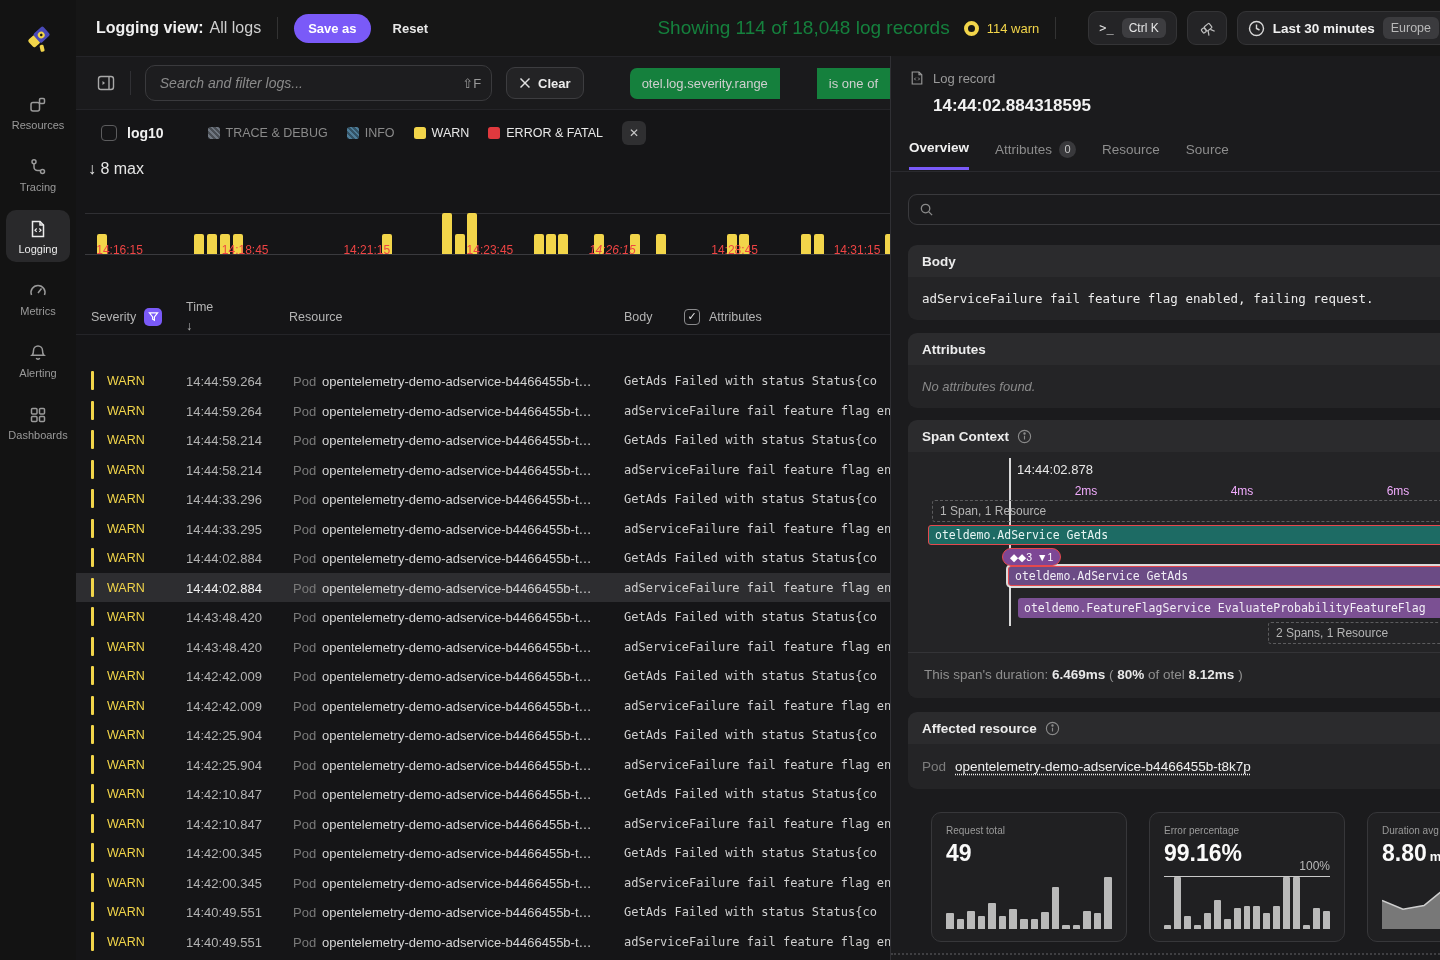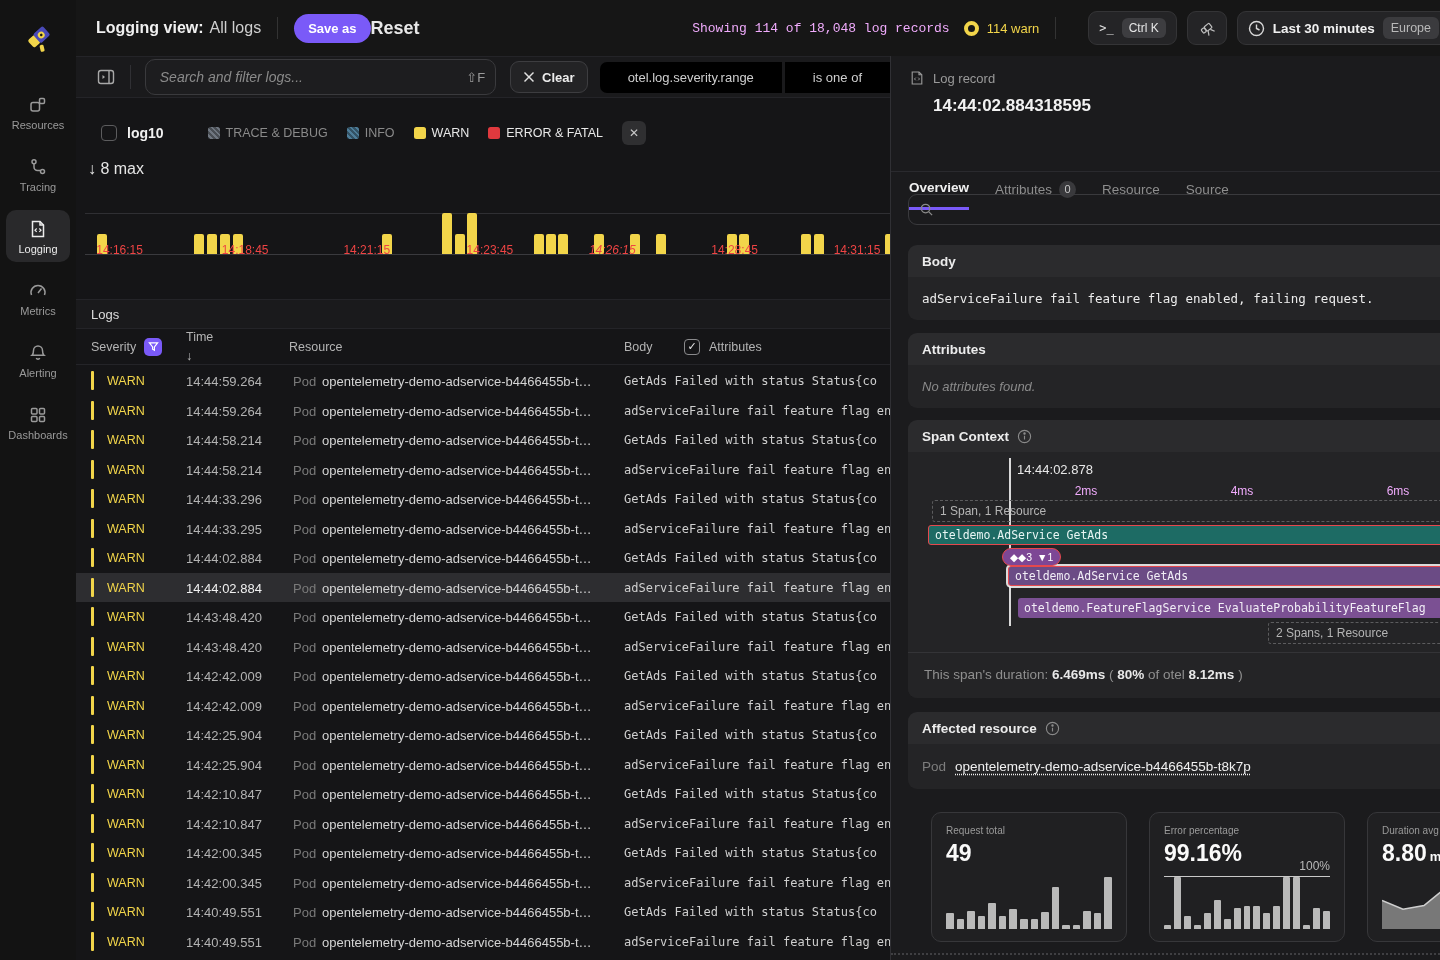--- a/index.html
+++ b/index.html
@@ -14,46 +14,46 @@
   .nav-item.active { background:#29292b; color:#ececec; }
   .nav-item .nav-label { font-size:11px; }
   #nav { position:absolute; top:86px; left:0; right:0; }
 
   
   #topbar { position:absolute; left:76px; top:0; width:1364px; height:56px; background:#161616; display:flex; align-items:center; z-index:5; }
   #tb-title { font-size:16px; font-weight:bold; color:#f0f0f0; margin-left:20px; }
   #tb-view { font-size:16px; color:#cfcfcf; margin-left:6px; }
   .tb-divider { width:1px; height:22px; background:#333; margin:0 16px; }
   #save-as { background:#7a5af8; color:#fff; font-size:13px; font-weight:bold; border:none; border-radius:15px; padding:7px 14px; cursor:pointer; }
-  #reset { background:none; border:none; color:#e8e8e8; font-size:18px; font-weight:bold; cursor:pointer; }
+  #reset { background:none; border:none; color:#e8e8e8; font-size:13px; font-weight:bold; margin-left:22px; cursor:pointer; }
   #tb-right { position:absolute; right:0; top:0; height:56px; display:flex; align-items:center; }
-  #showing { font-size:13px; color:#f0abfc;font-family:Liberation Mono, monospace; }
+  #showing { font-size:19px; color:#15803d; }
   #warn-donut { width:15px; height:15px; border-radius:50%; border:4.5px solid #f2d54a; margin:0 8px 0 14px; }
   #warn-count { font-size:13px; color:#f2d54a; }
   .tb-btn { height:34px; background:#242426; border:1px solid #343436; border-radius:9px; display:flex; align-items:center; gap:8px; padding:0 10px; color:#d8d8d8; cursor:pointer; }
   #cmd-btn { margin-left:16px; }
   #cmd-glyph { font-size:12px; font-family:"DejaVu Sans Mono", monospace; color:#e0e0e0; }
   #cmd-key { background:#3d3d40; border-radius:6px; font-size:12px; padding:3px 7px; color:#e6e6e6; }
   #scope-btn { margin-left:10px; width:40px; justify-content:center; }
   #time-btn { margin-left:10px; margin-right:-14px; padding-right:14px; }
   #time-label { font-size:13.5px; font-weight:bold; color:#f0f0f0; white-space:nowrap; }
   #tz-badge { background:#3b3b3e; border-radius:6px; font-size:12.5px; color:#b9b9b9; padding:4px 8px; white-space:nowrap; }
 
   
   #content { position:absolute; left:76px; top:56px; width:814px; height:904px; background:#151517; }
-  #filterbar { position:absolute; left:0; top:0; width:100%; height:42px; background:#1a1a1c; border-top:1px solid #242428; border-bottom:1px solid #242428; display:flex; align-items:center; }
+  #filterbar { position:absolute; left:0; top:0; width:100%; height:54px; background:#1a1a1c; border-top:1px solid #242428; border-bottom:1px solid #242428; display:flex; align-items:center; }
   #collapse-btn { margin-left:20px; background:none; border:none; color:#a8a8a8; cursor:pointer; display:flex; }
   .v-divider { width:1px; height:24px; background:#303034; margin:0 14px; }
   #search-box { width:440px; height:36px; background:#1d1d1f; border:1px solid #3a3a3d; border-radius:10px; display:flex; align-items:center; padding:0 10px 0 14px; }
   #search-input { flex:1; background:none; border:none; outline:none; color:#e8e8e8; font-size:14px; font-style:italic; }
   #search-input::placeholder { color:#8a8a8a; font-style:italic; }
   #search-hint { color:#9a9a9a; font-size:13px; }
   #clear-btn { margin-left:14px; height:32px; background:#232325; border:1px solid #3d3d40; border-radius:9px; color:#ececec; font-size:13px; font-weight:bold; display:flex; align-items:center; gap:7px; padding:0 12px; cursor:pointer; }
   #chips { display:flex; gap:3px; margin-left:12px; }
-  .chip { background:#000000; color:#cfcfcf; font-size:13px; padding:8px 28px; white-space:nowrap; cursor:pointer; }
+  .chip { background:#15803d; color:#cfcfcf; font-size:13px; padding:8px 12px; white-space:nowrap; cursor:pointer;margin-left:34px; }
   .chip:first-child { border-radius:7px 0 0 7px; }
 
   #legendrow { position:absolute; left:0; top:55px; height:44px; display:flex; align-items:center; }
   .checkbox { width:16px; height:16px; border:1.5px solid #5c5c5e; border-radius:4px; margin-left:25px; cursor:pointer; }
   #legend-source { font-size:14px; font-weight:bold; color:#f0f0f0; margin-left:10px; margin-right:44px; }
   .legend-item { display:flex; align-items:center; gap:6px; margin-right:19px; cursor:pointer; font-size:12.5px; }
   .legend-sq { width:12px; height:12px; border-radius:2.5px; }
   .legend-item.dim { color:#8a8a8a; }
   .legend-item.lit { color:#e8e8e8; }
   .patterned { background-image:repeating-linear-gradient(45deg, rgba(0,0,0,.35) 0 2px, transparent 2px 4px); }
@@ -85,21 +85,21 @@
   .rtime { position:absolute; left:110px; top:8px; font-size:13px; color:#b3b3b3; }
   .lrow.selected .rtime { color:#f0f0f0; }
   .rpod { position:absolute; left:217px; top:8px; font-size:13px; color:#7a7a7a; }
   .rres { position:absolute; left:246px; top:8px; font-size:13px; color:#d4d4d4; width:276px; white-space:nowrap; overflow:hidden; text-overflow:ellipsis; }
   .rbody { position:absolute; left:548px; top:8px; font-size:12px; color:#cfcfcf; white-space:nowrap; overflow:hidden; width:266px; font-family:"DejaVu Sans Mono", monospace; }
 
   
   #detail { position:absolute; left:890px; top:56px; width:550px; height:904px; background:#1b1b1d; border-left:1px solid #303034; z-index:10; }
   #d-head { position:absolute; left:18px; top:14px; display:flex; align-items:center; gap:8px; color:#9a9a9a; font-size:13px; }
   #d-time { position:absolute; left:42px; top:40px; font-size:17px; font-weight:bold; color:#f2f2f2; }
-  #d-tabs { position:absolute; left:18px; top:84px; display:flex; gap:26px;margin-top:40px; }
+  #d-tabs { position:absolute; left:18px; top:84px; display:flex; gap:26px; }
   .dtab { font-size:13.5px; color:#8d8d8d; padding-bottom:12px; cursor:pointer; display:flex; gap:7px; align-items:center; }
   .dtab.active { color:#f0f0f0; font-weight:bold; border-bottom:3px solid #7a5af8; }
   .tab-badge { background:#39393c; color:#c8c8c8; font-size:11px; border-radius:50%; width:17px; height:17px; display:flex; align-items:center; justify-content:center; }
   #d-tab-line { position:absolute; left:0; top:115px; width:100%; height:1px; background:#2a2a2e; }
   #d-search { position:absolute; left:17px; top:138px; width:545px; height:31px; border:1px solid #3a3a3d; border-radius:9px; display:flex; align-items:center; padding:0 10px; }
   #d-search input { flex:1; background:none; border:none; outline:none; color:#e8e8e8; font-size:13px; }
 
   .card { position:absolute; left:17px; width:545px; border-radius:9px; overflow:hidden; }
   .card-head { height:32px; background:#2b2b2d; display:flex; align-items:center; padding:0 14px; font-size:13.5px; font-weight:bold; color:#ececec; gap:8px; position:relative; }
   .card-body { background:#242426; }
@@ -331,23 +331,20 @@
       <span class="htick" style="left: 4.3%;">14:16:15</span>
       <span class="htick" style="left: 19.9%;">14:18:45</span>
       <span class="htick" style="left: 35%;">14:21:15</span>
       <span class="htick" style="left: 50.3%;">14:23:45</span>
       <span class="htick" style="left: 65.5%; font-style: italic;">14:26:15</span>
       <span class="htick" style="left: 80.7%;">14:28:45</span>
       <span class="htick" style="left: 95.9%;">14:31:15</span>
     </div>
 
   <section id="logs-section">
-    <div id="logs-title-bar">
-      <span id="logs-title">Logs</span>
-    </div>
     <div id="table-head">
       <span id="col-severity">
         <span>Severity</span>
         <span id="funnel-badge">
           <svg width="11" height="11" viewBox="0 0 12 12" fill="none" stroke="#fff" stroke-width="1.3">
             <path d="M1.5 2 H10.5 L7 6.5 V10 L5 9 V6.5 Z"></path>
           </svg>
         </span>
       </span>
       <span id="col-time">

